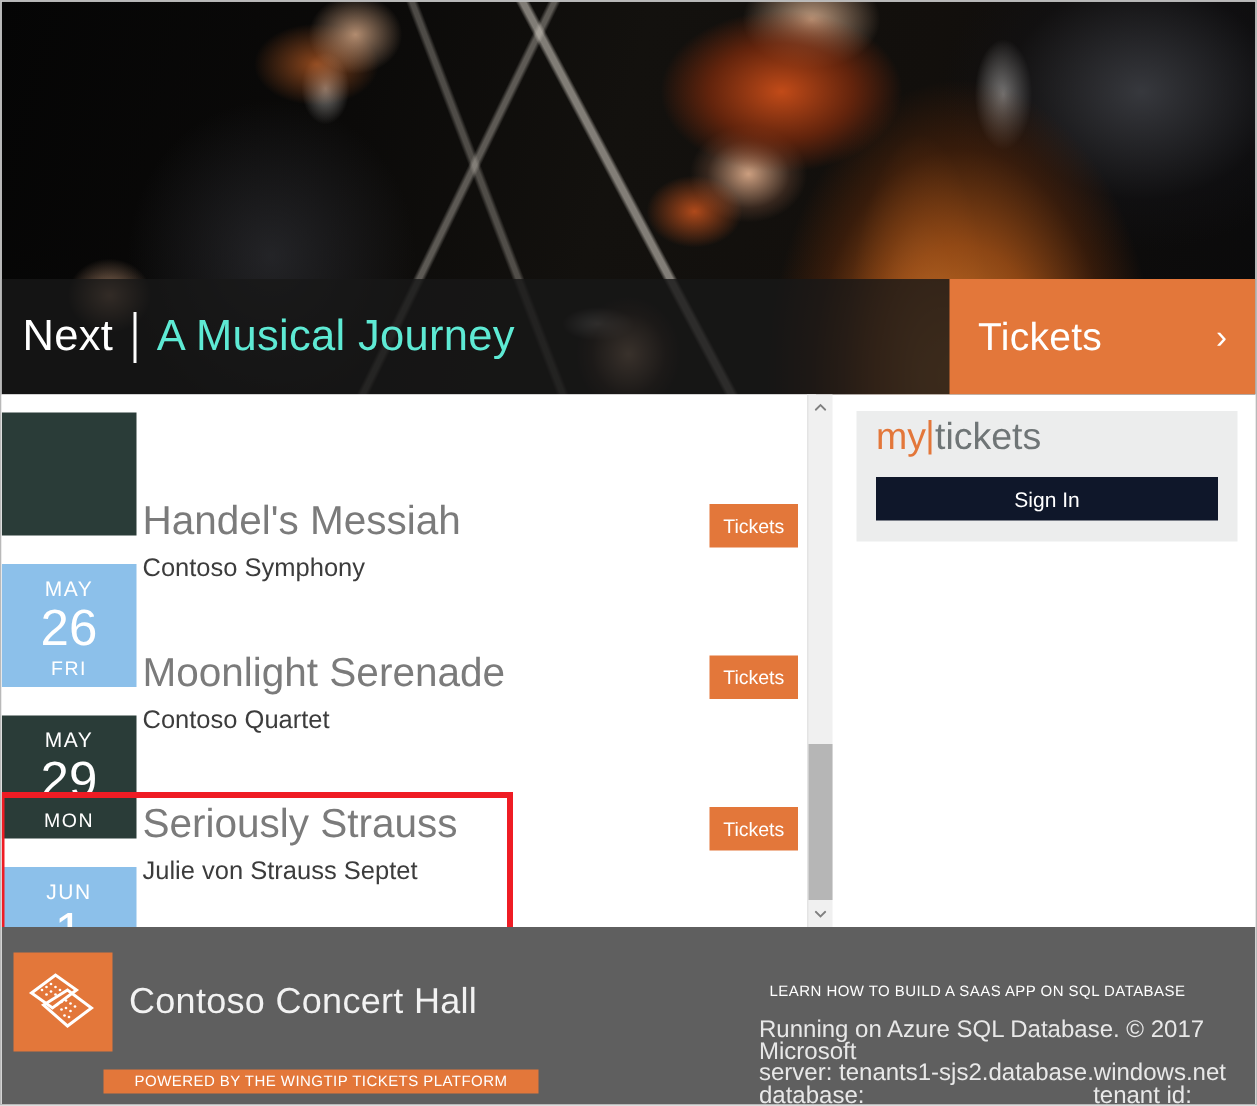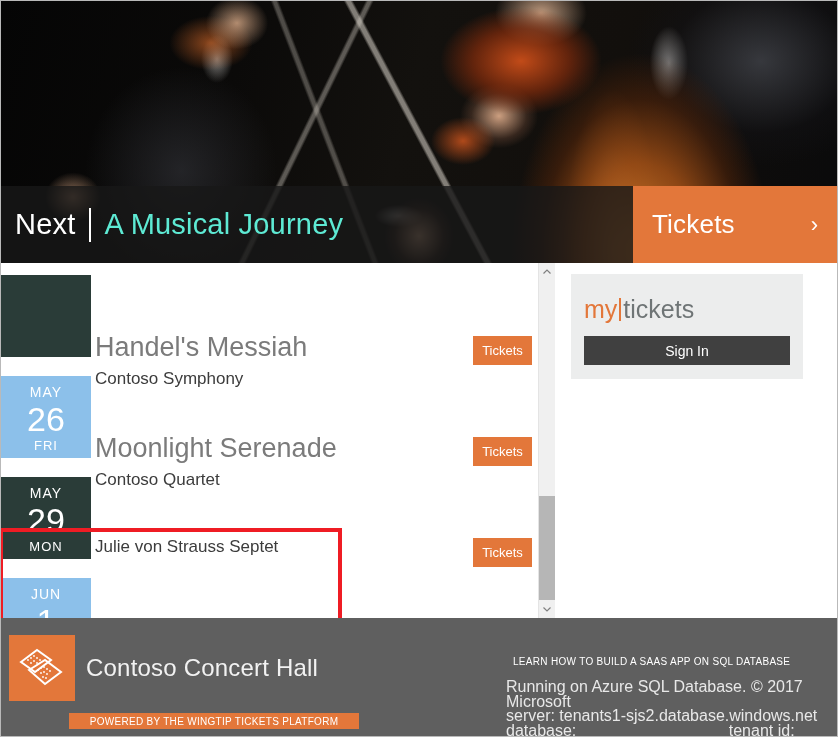--- a/index.html
+++ b/index.html
@@ -259,23 +259,23 @@
     height: 104px;
     background: #b6b6b6;
     cursor: pointer;
   }
 
   
   .mytickets {
     position: absolute;
     left: 570px;
     top: 11px;
-    width: 232px;
+    width: 254px;
     background: #eceded;
-    padding: 20px 13px 14px 13px;
+    padding: 2px 13px 14px 13px;
   }
   .mt-logo {
     font-size: 25px;
     font-weight: 300;
     color: #e3773a;
     line-height: 30px;
     display: flex;
     align-items: center;
     white-space: nowrap;
   }
@@ -289,21 +289,21 @@
   .mt-logo .tickets-word { color: #6f7576; }
   .mt-desc {
     font-size: 15px;
     color: #3f4546;
     line-height: 21px;
     margin-top: 10px;
   }
   .mt-signin {
     margin-top: 12px;
     height: 29px;
-    background: #404040;
+    background: #0f172a;
     color: #ffffff;
     font-size: 14px;
     display: flex;
     align-items: center;
     justify-content: center;
     cursor: pointer;
   }
 
   
   .footer {
@@ -429,20 +429,21 @@
           <div class="row-tickets">Tickets</div>
         </div>
 
         <div class="event-row highlighted">
           <div class="date-box blue">
             <div class="date-mon">JUN</div>
             <div class="date-day">1</div>
             <div class="date-dow">THU</div>
           </div>
           <div class="event-text">
+            <div class="event-name">Seriously Strauss</div>
             <div class="event-perf">Julie von Strauss Septet</div>
           </div>
           <div class="row-tickets">Tickets</div>
         </div>
 
       </div>
     </div>
 
     <div class="scrollbar">
       <div class="sb-arrow up">

